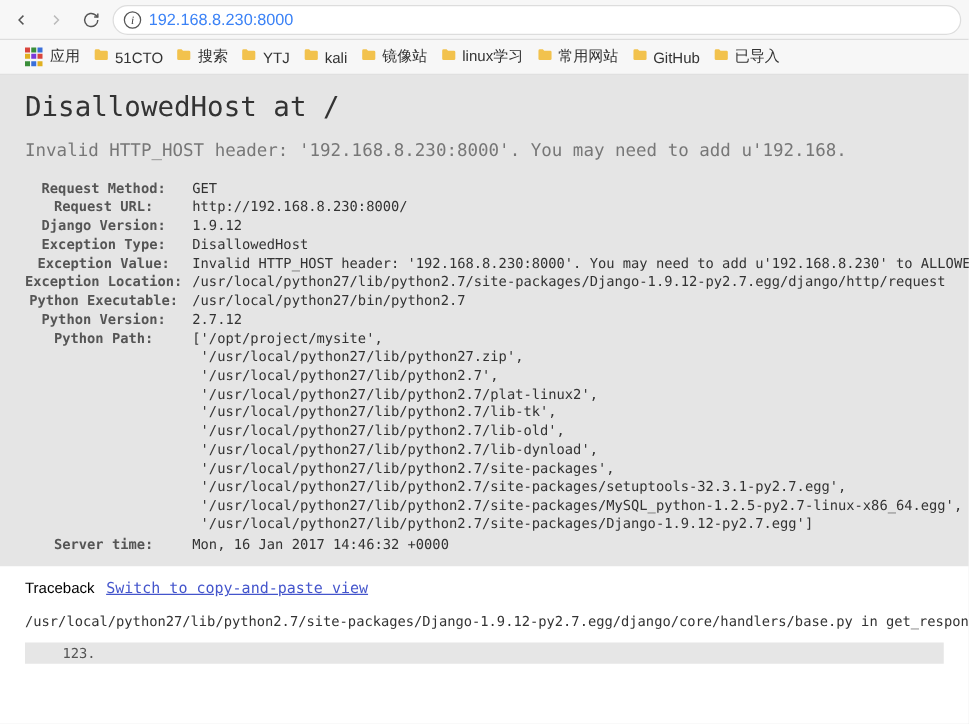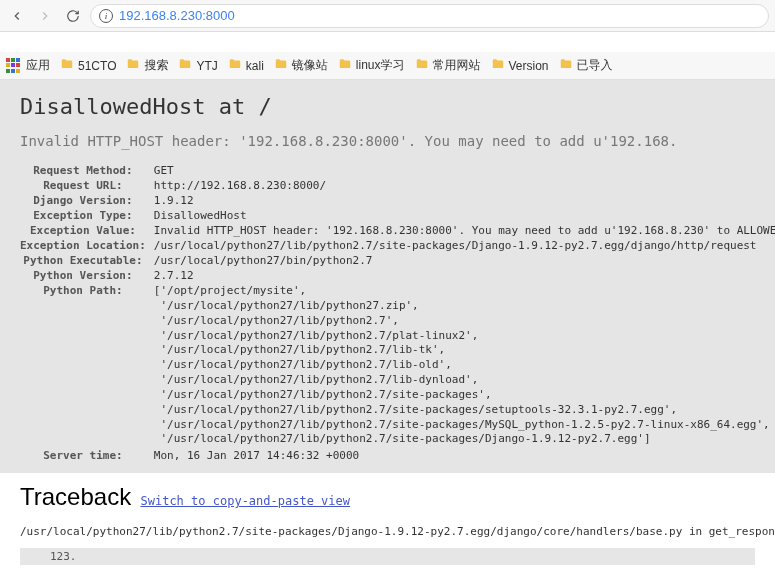--- a/index.html
+++ b/index.html
@@ -8,39 +8,39 @@
   
   .chrome-bar { display: flex; align-items: center; height: 32px; background: #f7f7f7; border-bottom: 1px solid #ddd; padding: 0 6px; gap: 6px; }
   .nav-btn { width: 22px; height: 22px; display: flex; align-items: center; justify-content: center; color: #555; cursor: pointer; }
   .nav-btn.disabled { color: #bbb; }
   .nav-btn svg { width: 14px; height: 14px; }
   .url-bar-wrap { flex: 1; display: flex; align-items: center; border: 1px solid #ddd; border-radius: 14px; height: 24px; padding: 0 8px; gap: 6px; background: #fff; }
   .url-info { width: 14px; height: 14px; border: 1px solid #555; border-radius: 50%; display: flex; align-items: center; justify-content: center; font-size: 9px; font-family: serif; font-style: italic; color: #333; }
   .url-text { font-size: 13px; color: #3b82f6; font-family: Arial; }
   
   
-  .bookmarks { display: flex; align-items: center; height: 28px; background: #f7f7f7; border-bottom: 1px solid #e0e0e0; padding: 0 6px; gap: 10px; margin-top: 20px; }
+  .bookmarks { display: flex; align-items: center; height: 28px; background: #f7f7f7; border-bottom: 1px solid #e0e0e0; padding: 0 20px; gap: 10px; }
   .apps-btn { width: 16px; height: 16px; display: inline-flex; flex-wrap: wrap; gap: 1px; }
   .apps-btn span { width: 4px; height: 4px; }
   .apps-label { color: #333; font-size: 12px; }
   .bm { display: flex; align-items: center; gap: 4px; color: #333; font-size: 12px; cursor: pointer; }
   .bm-folder svg { width: 14px; height: 14px; }
   
   
   .django { background: #e5e5e5; padding: 10px 12px 10px 20px; font-family: "DejaVu Sans Mono","Courier New",monospace; }
   h1.dj { font-size: 22px; font-weight: normal; margin: 4px 0 14px 0; color: #333; font-family: "DejaVu Sans Mono",monospace; letter-spacing: 0; }
   .subtitle { font-size: 14px; color: #777; margin-bottom: 14px; font-family: "DejaVu Sans Mono",monospace; white-space: nowrap; }
   
   table.meta { border-collapse: collapse; font-size: 11px; font-family: "DejaVu Sans Mono",monospace; }
   table.meta th { padding: 1px 8px 1px 0; color: #555; font-weight: bold; vertical-align: top; white-space: nowrap; }
   table.meta td { padding: 1px 0; color: #333; white-space: nowrap; font-family: "DejaVu Sans Mono",monospace; }
   table.meta td.path { white-space: pre; line-height: 1.35; }
   
   .traceback { padding: 10px 20px; }
-  .traceback h2 { font-size: 24px; font-weight: normal; display: inline; margin-right: 6px; }
+  .traceback h2 { font-size: 12px; font-weight: normal; display: inline; margin-right: 6px; }
   .tb-switch { color: #4455cc; text-decoration: underline; font-size: 12px; font-family: "DejaVu Sans Mono",monospace; cursor: pointer; }
   .tb-file { font-size: 11px; font-family: "DejaVu Sans Mono",monospace; color: #333; margin-top: 14px; white-space: nowrap; }
   .tb-line { display: flex; background: #e6e6e6; margin-top: 10px; font-size: 11px; font-family: "DejaVu Sans Mono",monospace; padding: 2px 0; }
   .tb-lineno { width: 70px; padding-left: 30px; color: #555; }
   .tb-code { padding-left: 80px; color: #333; }
 </style>
 </head>
 <body>
 
 <div class="chrome-bar">
@@ -120,21 +120,21 @@
   <div class="bm">
       <span class="bm-folder"><svg viewBox="0 0 24 24" fill="#f2c24d">
           <path d="M3 6a2 2 0 0 1 2-2h4l2 2h8a2 2 0 0 1 2 2v9a2 2 0 0 1-2 2H5a2 2 0 0 1-2-2V6z"></path>
         </svg></span>
       <span>常用网站</span>
     </div>
   <div class="bm">
       <span class="bm-folder"><svg viewBox="0 0 24 24" fill="#f2c24d">
           <path d="M3 6a2 2 0 0 1 2-2h4l2 2h8a2 2 0 0 1 2 2v9a2 2 0 0 1-2 2H5a2 2 0 0 1-2-2V6z"></path>
         </svg></span>
-      <span>Version</span>
+      <span>GitHub</span>
     </div>
   <div class="bm">
       <span class="bm-folder"><svg viewBox="0 0 24 24" fill="#f2c24d">
           <path d="M3 6a2 2 0 0 1 2-2h4l2 2h8a2 2 0 0 1 2 2v9a2 2 0 0 1-2 2H5a2 2 0 0 1-2-2V6z"></path>
         </svg></span>
       <span>已导入</span>
     </div>
 </div>
 
 <div class="django">

